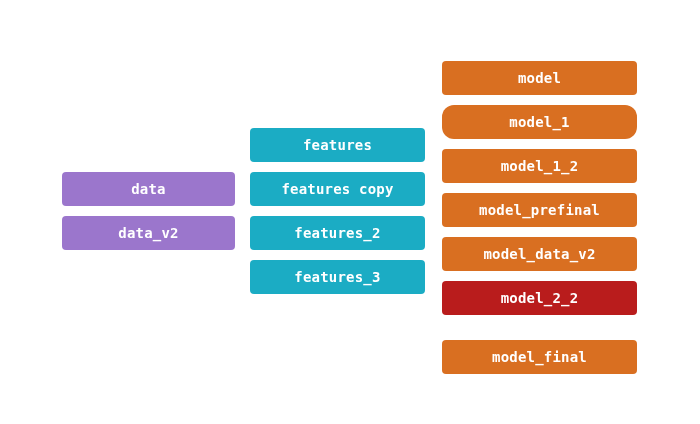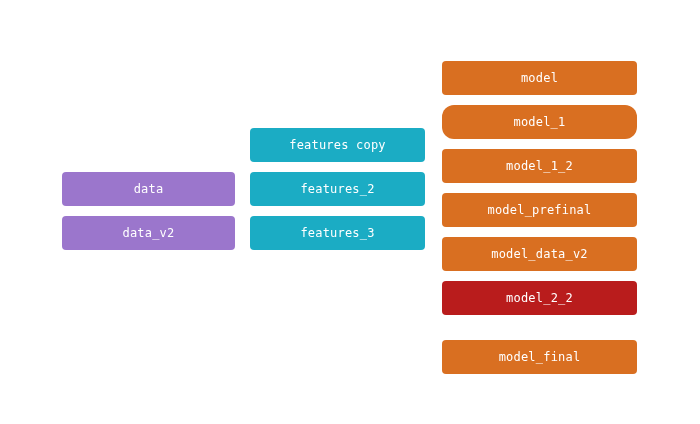--- a/index.html
+++ b/index.html
@@ -29,22 +29,22 @@
     height: 34px;
     border-radius: 4px;
     display: flex;
     align-items: center;
     justify-content: center;
     box-sizing: border-box;
   }
   .node-label {
     color: #ffffff;
     font-family: "DejaVu Sans Mono", "Liberation Mono", monospace;
-    font-weight: normal;
-    font-size: 12px;
+    font-weight: bold;
+    font-size: 14px;
     letter-spacing: 0.2px;
     line-height: 1;
     white-space: nowrap;
     text-align: center;
   }
   
   #col-data    { left: 62px;  top: 172px; width: 173px; }
   #col-features{ left: 250px; top: 128px; width: 175px; }
   #col-model   { left: 442px; top: 61px;  width: 195px; }
 </style>
@@ -56,20 +56,23 @@
   <div class="column" id="col-data">
     <div class="node" style="background-color: rgb(155, 118, 204);">
       <span class="node-label">data</span>
     </div>
     <div class="node" style="background-color: rgb(155, 118, 204);">
       <span class="node-label">data_v2</span>
     </div>
   </div>
 
   <div class="column" id="col-features">
+    <div class="node" style="background-color: rgb(27, 172, 196);">
+      <span class="node-label">features</span>
+    </div>
     <div class="node" style="background-color: rgb(27, 172, 196);">
       <span class="node-label">features copy</span>
     </div>
     <div class="node" style="background-color: rgb(27, 172, 196);">
       <span class="node-label">features_2</span>
     </div>
     <div class="node" style="background-color: rgb(27, 172, 196);">
       <span class="node-label">features_3</span>
     </div>
   </div>

